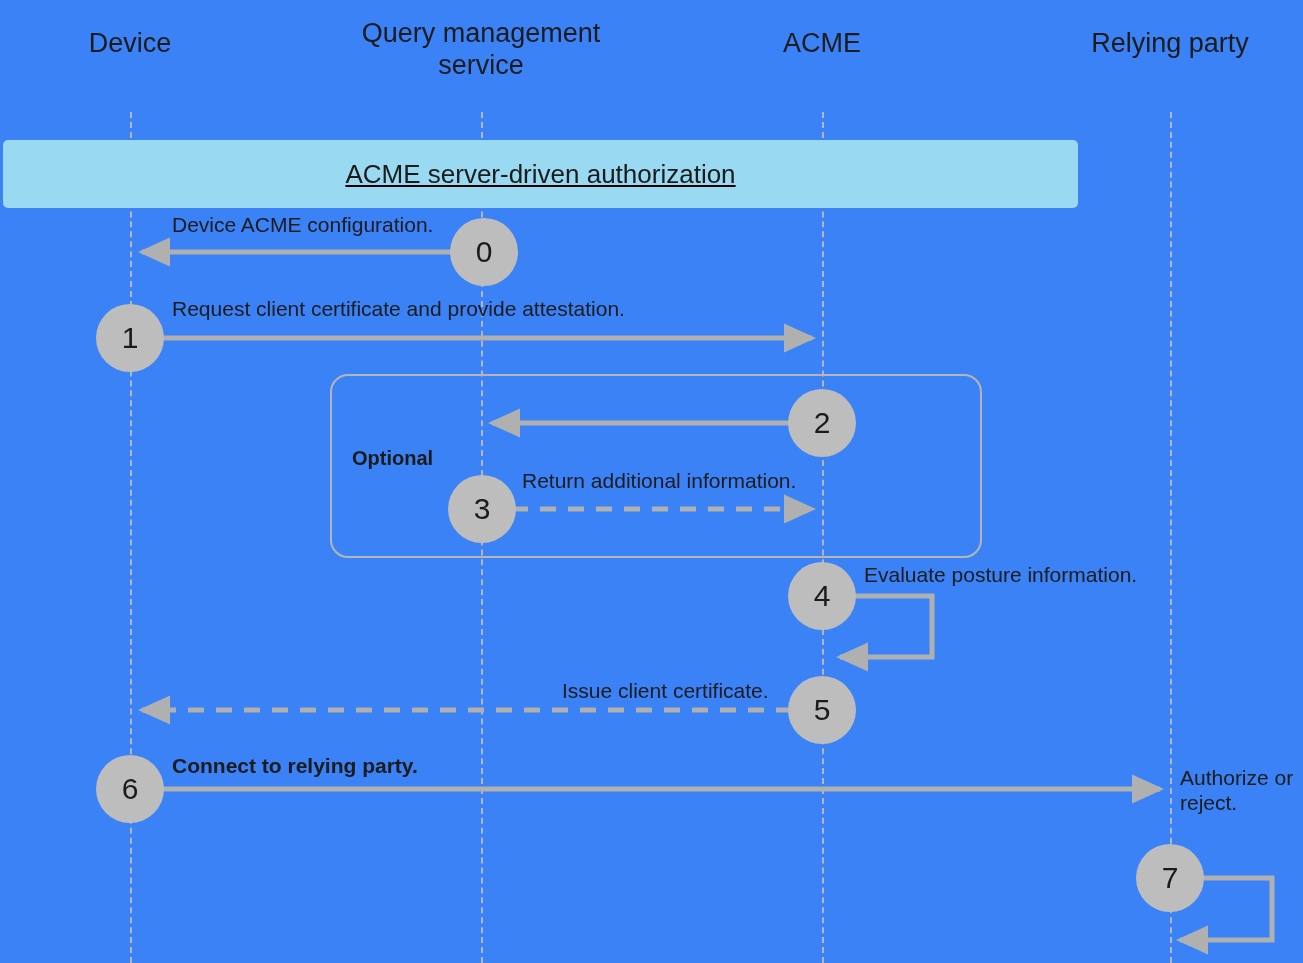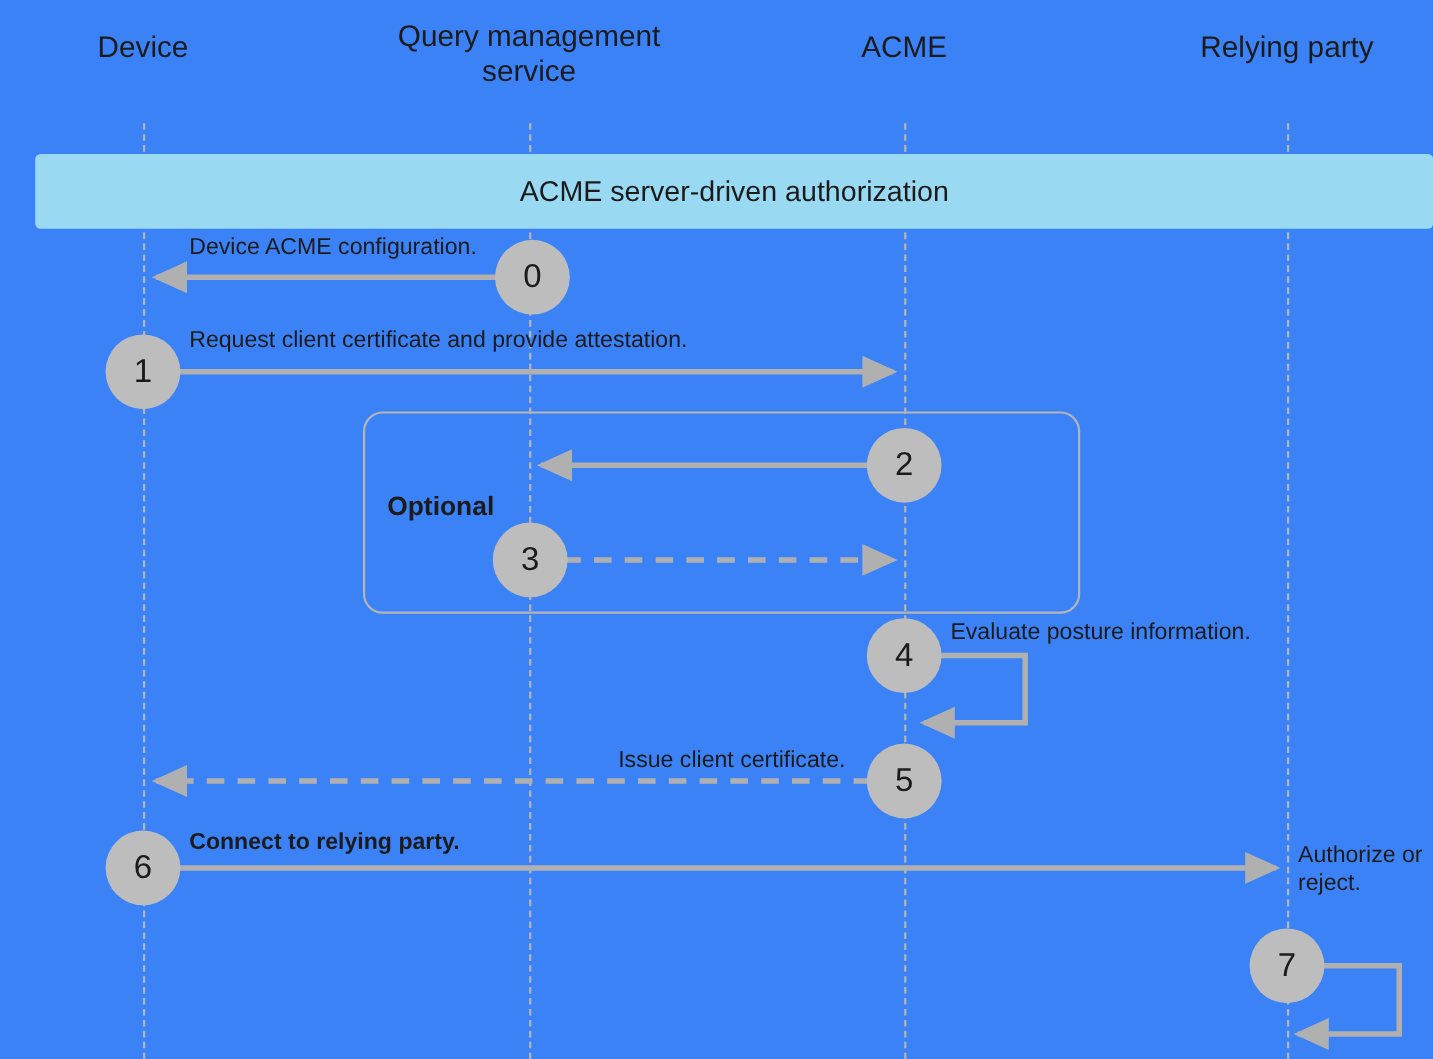--- a/index.html
+++ b/index.html
@@ -63,21 +63,21 @@
     justify-content: center;
   }
   .opt-box {
     position: absolute;
     border: 2px solid #b5b5b5;
     border-radius: 18px;
     background: transparent;
   }
   .opt-label {
     position: absolute;
-    font-size: 24px;
+    font-size: 20px;
     color: #1b1b1b;
     font-weight: bold;
   }
   .arrow-svg {
     position: absolute;
     left: 0;
     top: 0;
     width: 1303px;
     height: 963px;
     pointer-events: none;
@@ -92,21 +92,21 @@
   <div class="lane-label" style="left:351px; top:18px; width:260px;">Query management
 service</div>
   <div class="lane-label" style="left:722px; top:28px; width:200px;">ACME</div>
   <div class="lane-label" style="left:1050px; top:28px; width:240px;">Relying party</div>
 
   <div class="lifeline" style="left:130px; top:112px; height:851px;"></div>
   <div class="lifeline" style="left:481px; top:112px; height:851px;"></div>
   <div class="lifeline" style="left:822px; top:112px; height:851px;"></div>
   <div class="lifeline" style="left:1170px; top:112px; height:851px;"></div>
 
-  <div class="banner" style="left:32px; top:140px; width:1271px; height:68px;">
+  <div class="banner" style="left:3px; top:140px; width:1075px; height:68px;text-decoration:underline;">
     <span class="banner-text">ACME server-driven authorization</span>
   </div>
 
   <div class="opt-box" style="left:330px; top:374px; width:648px; height:180px;"></div>
   <div class="opt-label" style="left:352px; top:447px;">Optional</div>
 
   <svg class="arrow-svg" viewBox="0 0 1303 963">
     <defs>
       <marker id="ah" markerWidth="7" markerHeight="7" refX="5.6" refY="3.5" orient="auto" markerUnits="strokeWidth">
         <path d="M0,0.6 L6.4,3.5 L0,6.4 z" fill="#b0b0b0"></path>
@@ -132,20 +132,21 @@
 
   <div class="step" style="left:450px; top:218px;">0</div>
   <div class="msg-label" style="left:172px; top:212px;">Device ACME configuration.</div>
 
   <div class="step" style="left:96px; top:304px;">1</div>
   <div class="msg-label" style="left:172px; top:296px;">Request client certificate and provide attestation.</div>
 
   <div class="step" style="left:788px; top:389px;">2</div>
 
   <div class="step" style="left:448px; top:475px;">3</div>
+  <div class="msg-label" style="left:522px; top:468px;">Return additional information.</div>
 
   <div class="step" style="left:788px; top:562px;">4</div>
   <div class="msg-label" style="left:864px; top:562px;">Evaluate posture information.</div>
 
   <div class="step" style="left:788px; top:676px;">5</div>
   <div class="msg-label" style="left:562px; top:678px;">Issue client certificate.</div>
 
   <div class="step" style="left:96px; top:755px;">6</div>
   <div class="msg-label" style="left:172px; top:753px;font-weight:bold;">Connect to relying party.</div>
 

